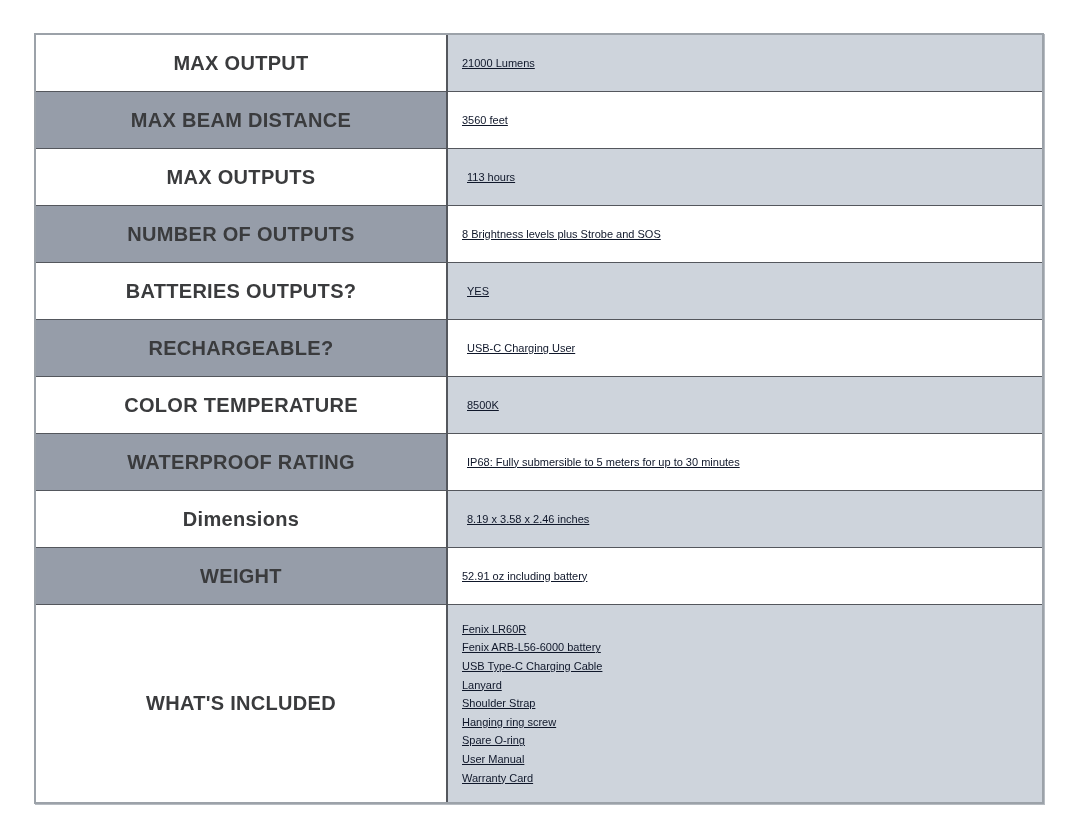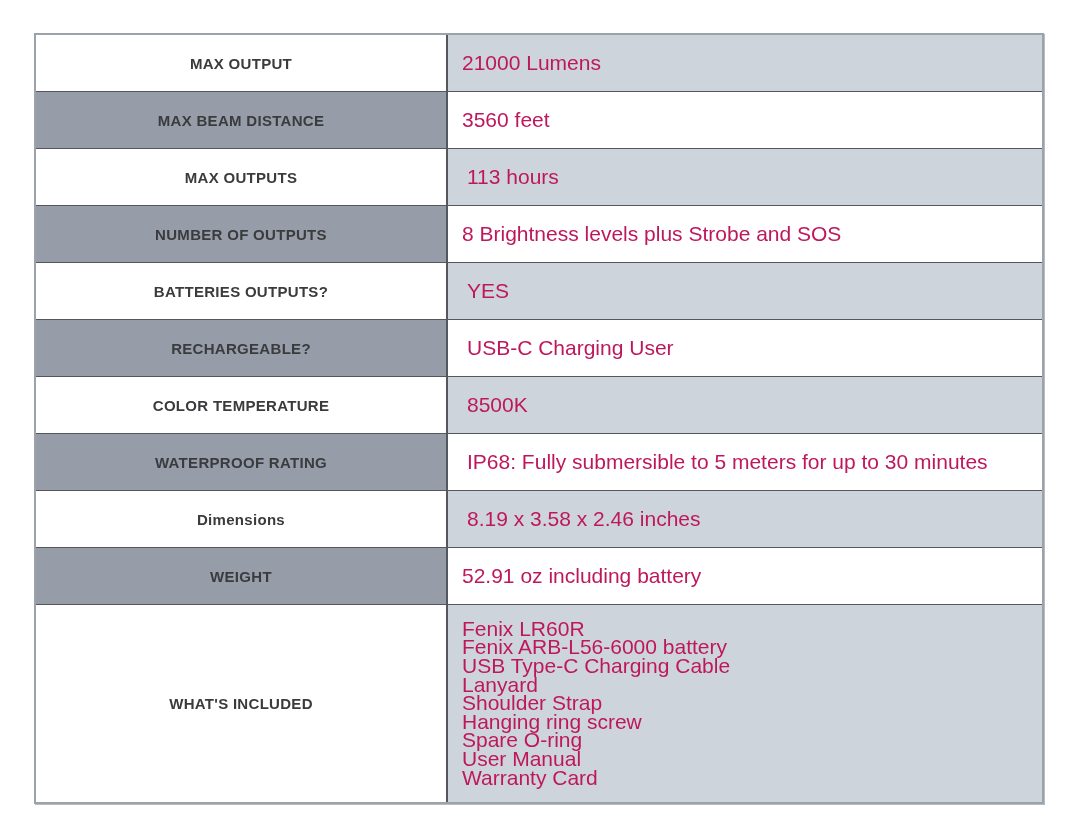--- a/index.html
+++ b/index.html
@@ -37,30 +37,31 @@
     border-bottom: 1px solid #54575D;
     overflow: hidden;
   }
   .row:last-child .cell {
     border-bottom: none;
   }
   .cell.label {
     justify-content: center;
     text-align: center;
     font-weight: 700;
-    font-size: 15px;
+    font-size: 20px;
     letter-spacing: 0.3px;
     color: #3A3B3D;
     border-right: 2px solid #54575D;
   }
   .cell.value {
-    font-size: 21px;
-    color: #be185d;
+    font-size: 11px;
+    color: #0f172a;
     line-height: 18.6px;
     white-space: pre-line;
+    text-decoration: underline;
   }
   .cell.value.pad-sm { padding-left: 19px; }
   .cell.value.pad-lg { padding-left: 14px; }
   
   .row:nth-child(odd)  .cell.label { background: #ffffff; }
   .row:nth-child(odd)  .cell.value { background: #CED4DC; }
   .row:nth-child(even) .cell.label { background: #969DA9; }
   .row:nth-child(even) .cell.value { background: #ffffff; }
 </style>
 </head>

